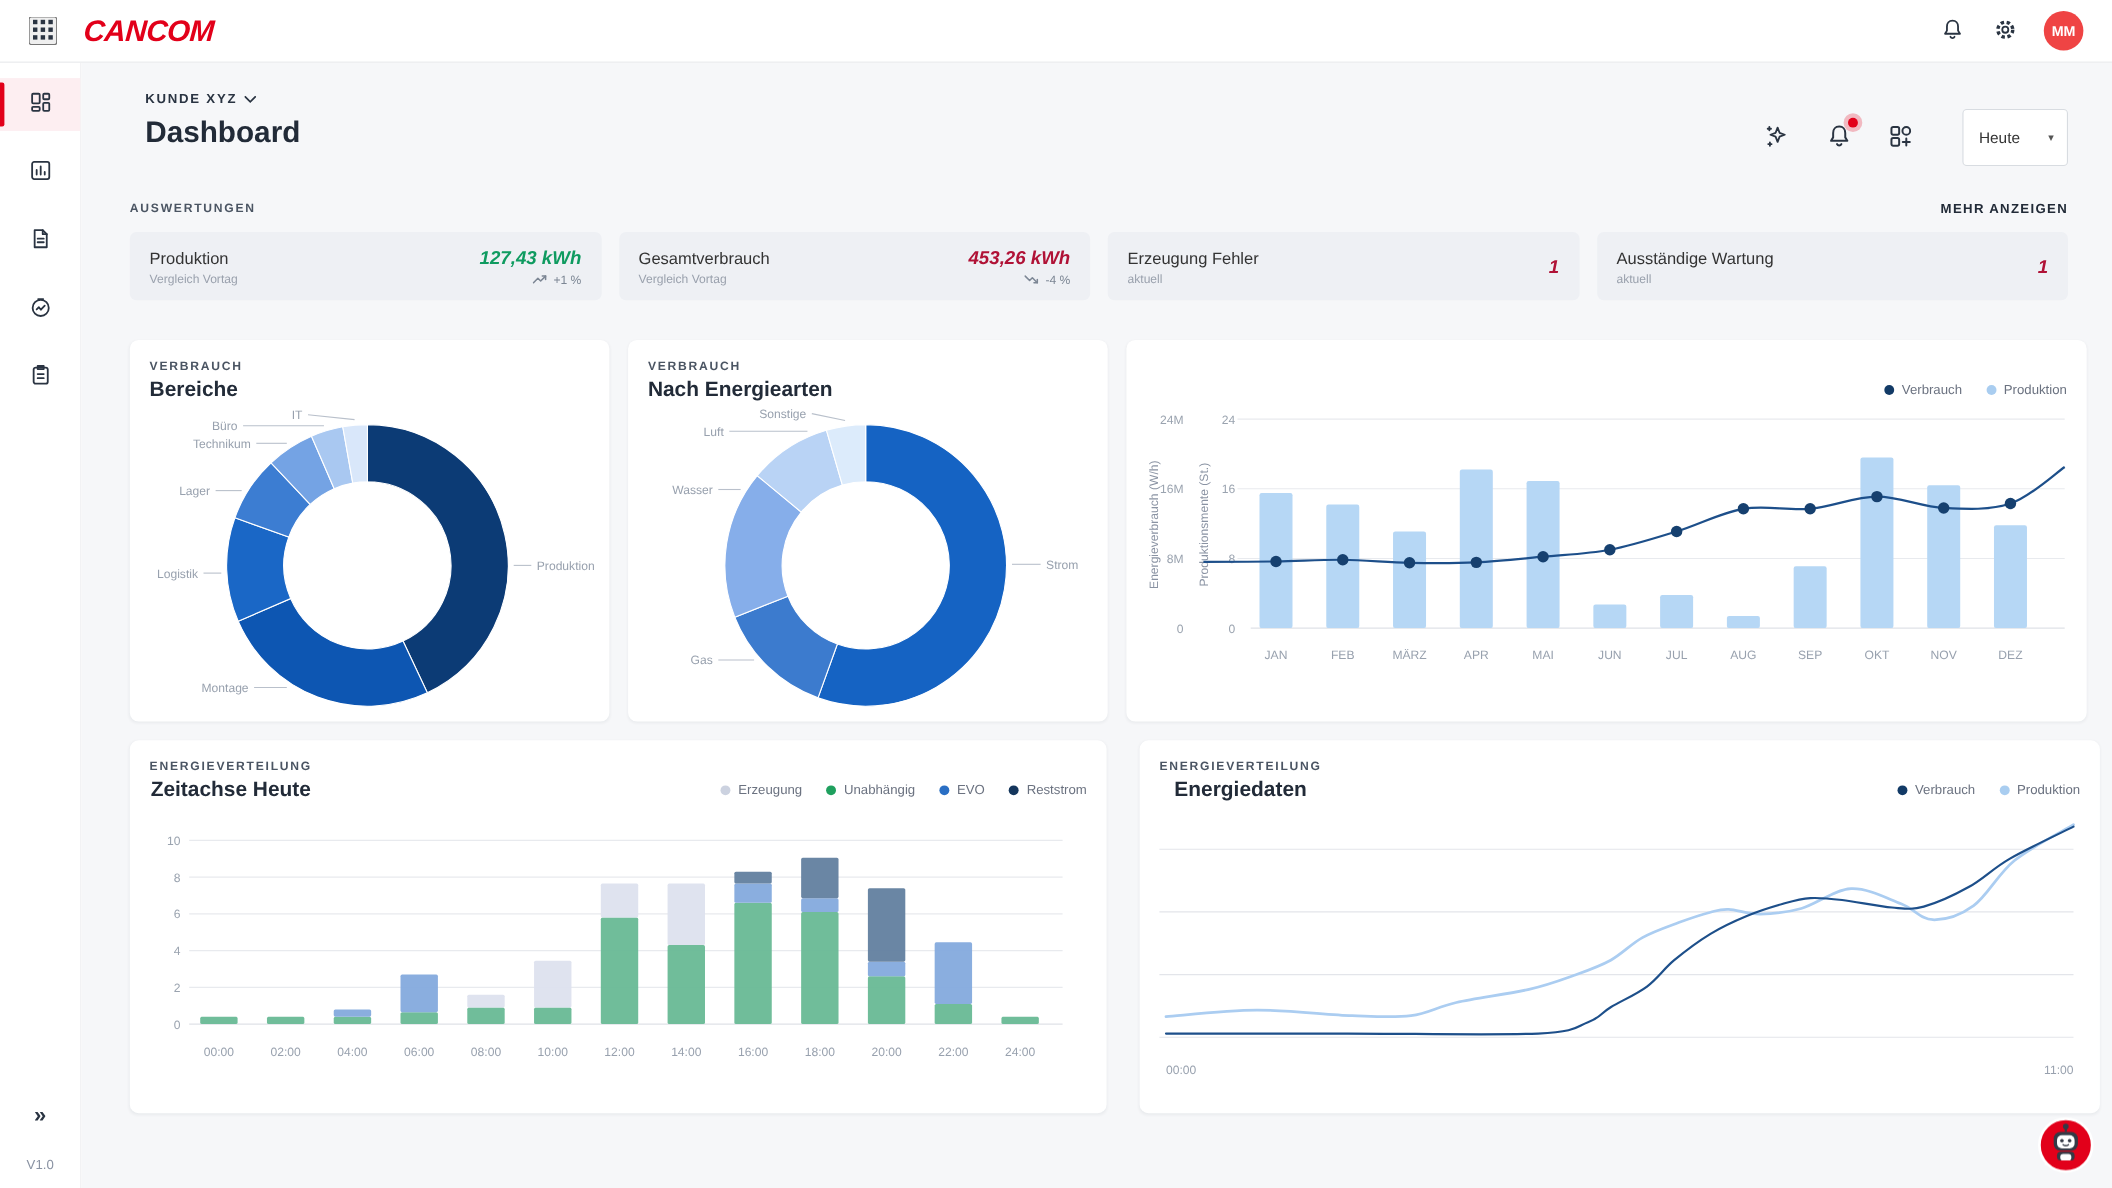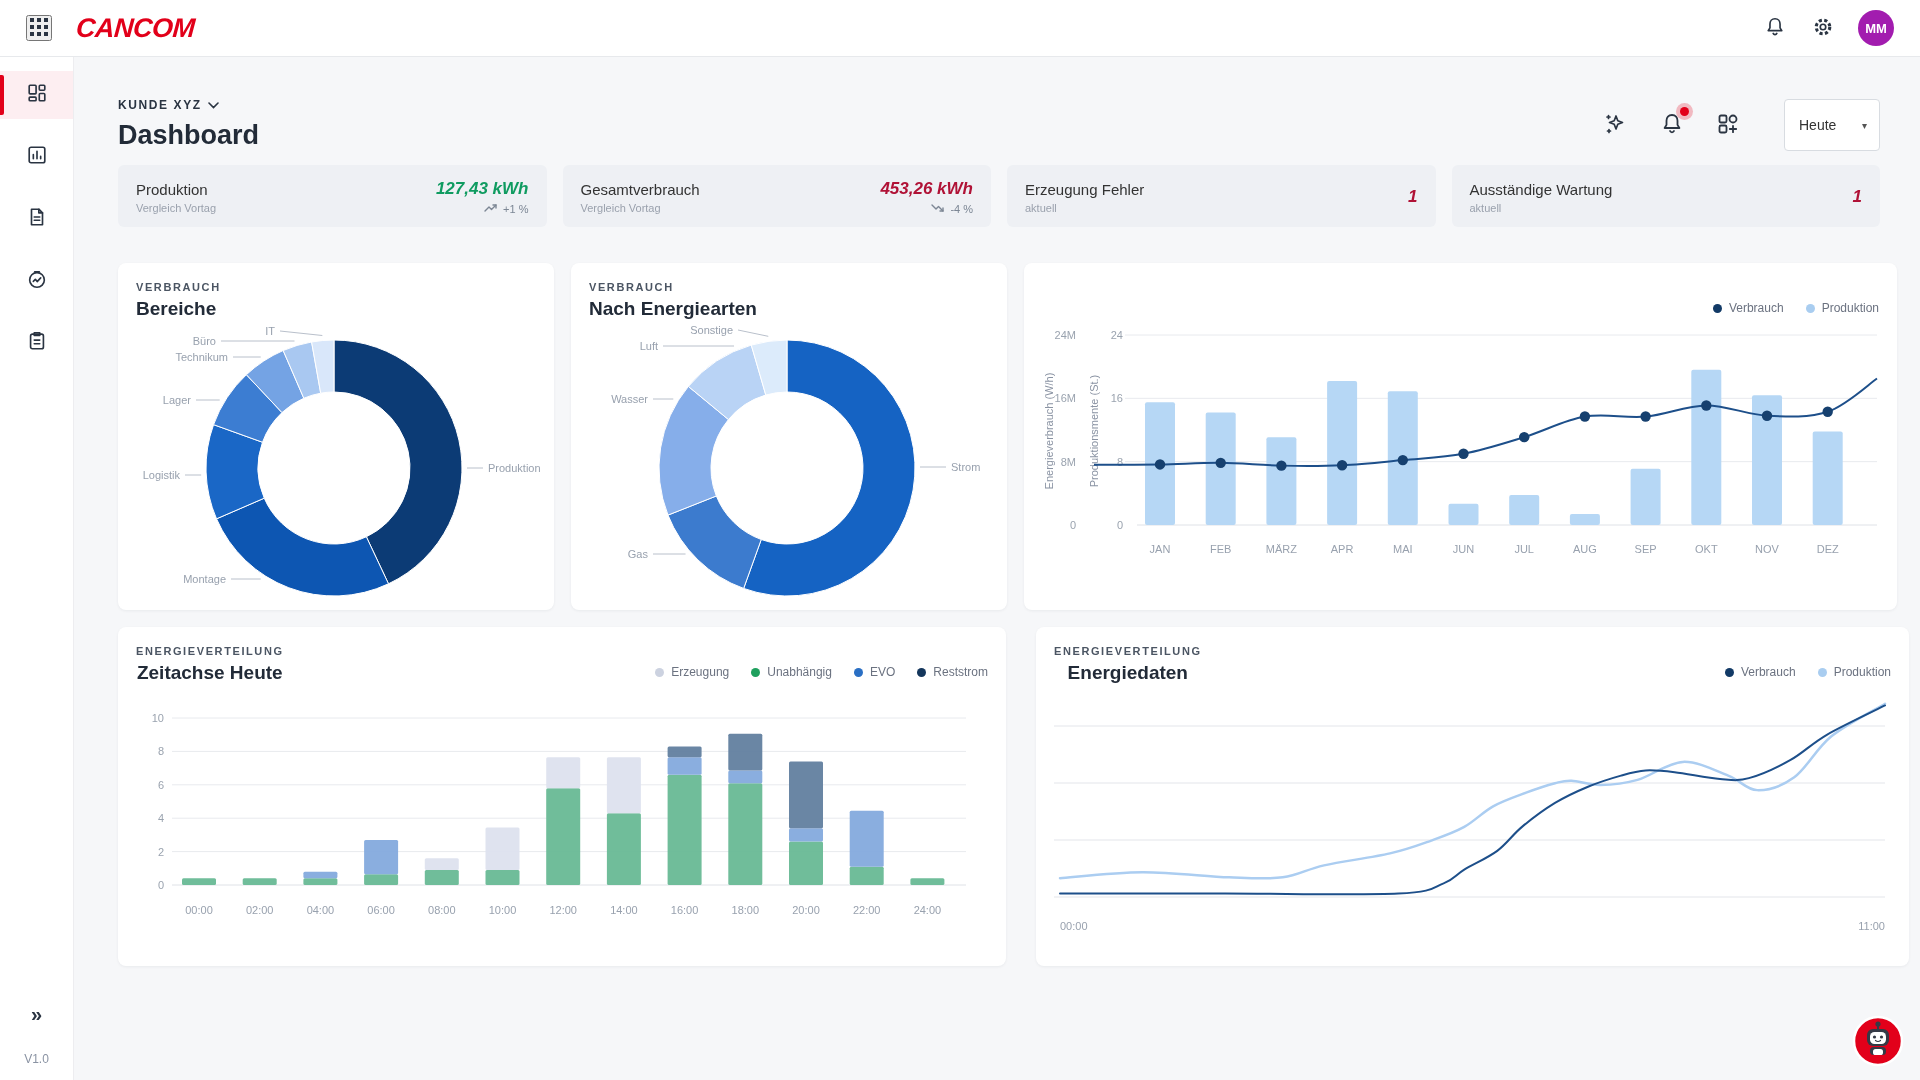--- a/index.html
+++ b/index.html
@@ -8,37 +8,37 @@
 
   
   .topbar { position:fixed; top:0; left:0; right:0; height:57px; background:#fff;
             border-bottom:1px solid #e7e9ec; display:flex; align-items:center;
             padding:0 26px; z-index:20; }
   .apps-btn { width:26px; height:26px; display:flex; align-items:center; justify-content:center; cursor:pointer; }
   .logo { margin-left:24px; font-size:27px; font-weight:800; letter-spacing:-0.5px;
           color:#e2001a; font-style:italic; transform:skewX(-4deg); }
   .topbar-right { margin-left:auto; display:flex; align-items:center; gap:22px; }
   .icon-btn { background:none; border:none; cursor:pointer; display:flex; align-items:center; justify-content:center; padding:2px; }
-  .avatar { width:36px; height:36px; border-radius:50%; background:#a21caf; color:#fff;
+  .avatar { width:36px; height:36px; border-radius:50%; background:#ef4444; color:#fff;
             font-size:13px; font-weight:bold; display:flex; align-items:center; justify-content:center; }
 
   
   .sidebar { position:fixed; top:57px; left:0; bottom:0; width:74px; background:#fff;
              border-right:1px solid #ededf0; display:flex; flex-direction:column; align-items:stretch; z-index:10; }
   .side-item { height:48px; margin-top:14px; display:flex; align-items:center; justify-content:center;
                cursor:pointer; position:relative; }
   .side-item.active { background:#fdeef1; }
   .side-item.active::before { content:""; position:absolute; left:0; top:4px; bottom:4px; width:4px; background:#e2001a; border-radius:0 2px 2px 0; }
   .side-bottom { margin-top:auto; display:flex; flex-direction:column; align-items:center; gap:26px; padding-bottom:14px; }
   .expand-btn { background:none; border:none; cursor:pointer; font-size:20px; font-weight:bold; color:#2a3442; }
   .version { font-size:12px; color:#8a93a3; }
 
   
   .main { position:absolute; top:57px; left:74px; right:0; bottom:0; padding:26px 40px 0 44px; }
-  .page-head { display:flex; align-items:flex-end; }
+  .page-head { display:flex; align-items:flex-start;margin-left:14px; }
   .breadcrumb { display:flex; align-items:center; gap:6px; font-size:12px; font-weight:bold;
                 letter-spacing:1.6px; color:#2a3442; cursor:pointer; }
   .page-title { font-size:27px; font-weight:bold; color:#222b38; margin-top:8px; }
   .head-actions { margin-left:auto; display:flex; align-items:center; gap:28px; margin-top:16px; }
   .bell-wrap { position:relative; }
   .bell-dot { position:absolute; top:-3px; right:-3px; width:9px; height:9px; border-radius:50%;
               background:#e2001a; box-shadow:0 0 0 4px rgba(226,0,26,.25); }
   .date-select { display:flex; align-items:center; justify-content:space-between; width:96px; height:52px;
                  background:#fff; border:1px solid #d8dce1; border-radius:4px; padding:0 12px 0 14px;
                  font-size:14px; color:#333; cursor:pointer; margin-left:14px; }
@@ -216,20 +216,24 @@
           </svg>
         </span>
       </button>
       <div class="date-select">
         <span>Heute</span>
         <span class="caret">▾</span>
       </div>
     </div>
   </div>
 
+  <div class="section-row">
+    <div class="section-label">AUSWERTUNGEN</div>
+    <div class="more-link">MEHR ANZEIGEN</div>
+  </div>
 
   <div class="kpi-row">
     <div class="kpi-card">
       <div class="kpi-left">
         <div class="kpi-title">Produktion</div>
         <div class="kpi-sub">Vergleich Vortag</div>
       </div>
       <div class="kpi-right">
         <div class="kpi-value" style="color:#0f9b60">127,43 kWh</div>
         <div class="kpi-trend">

